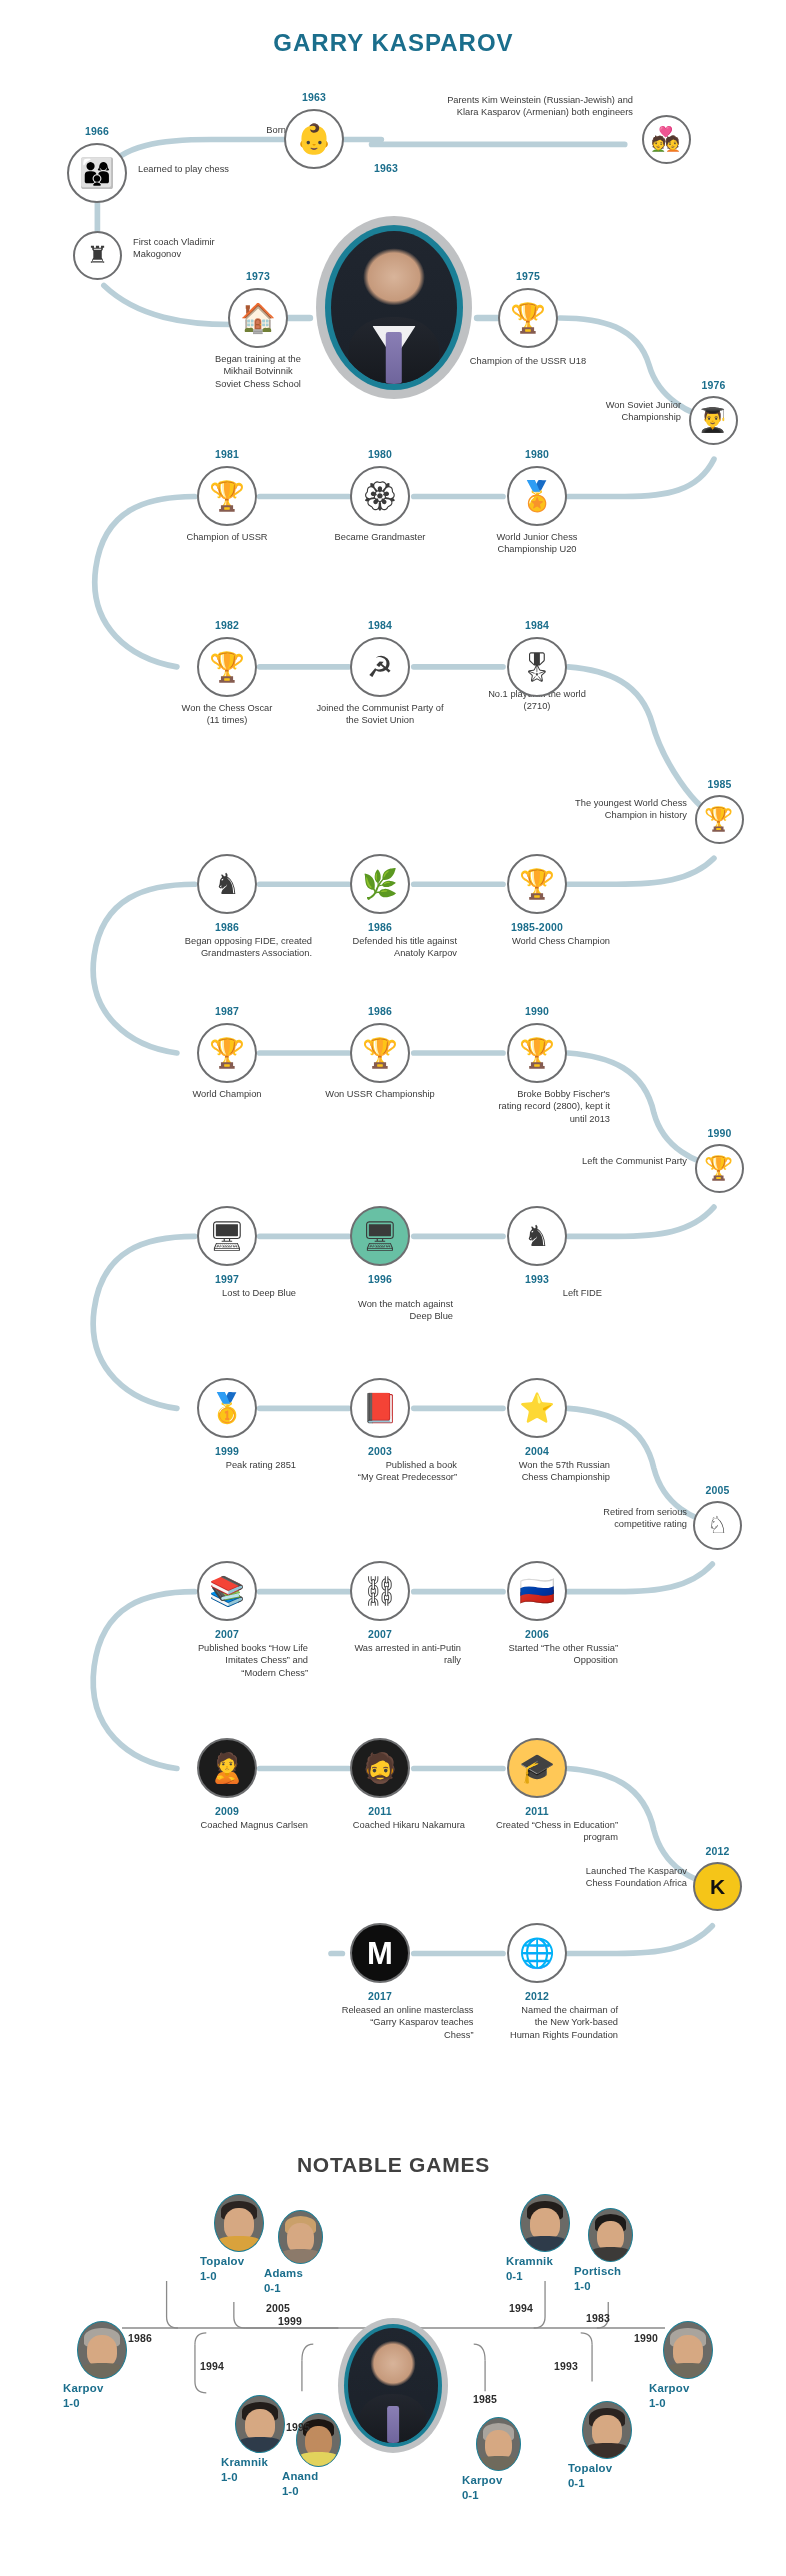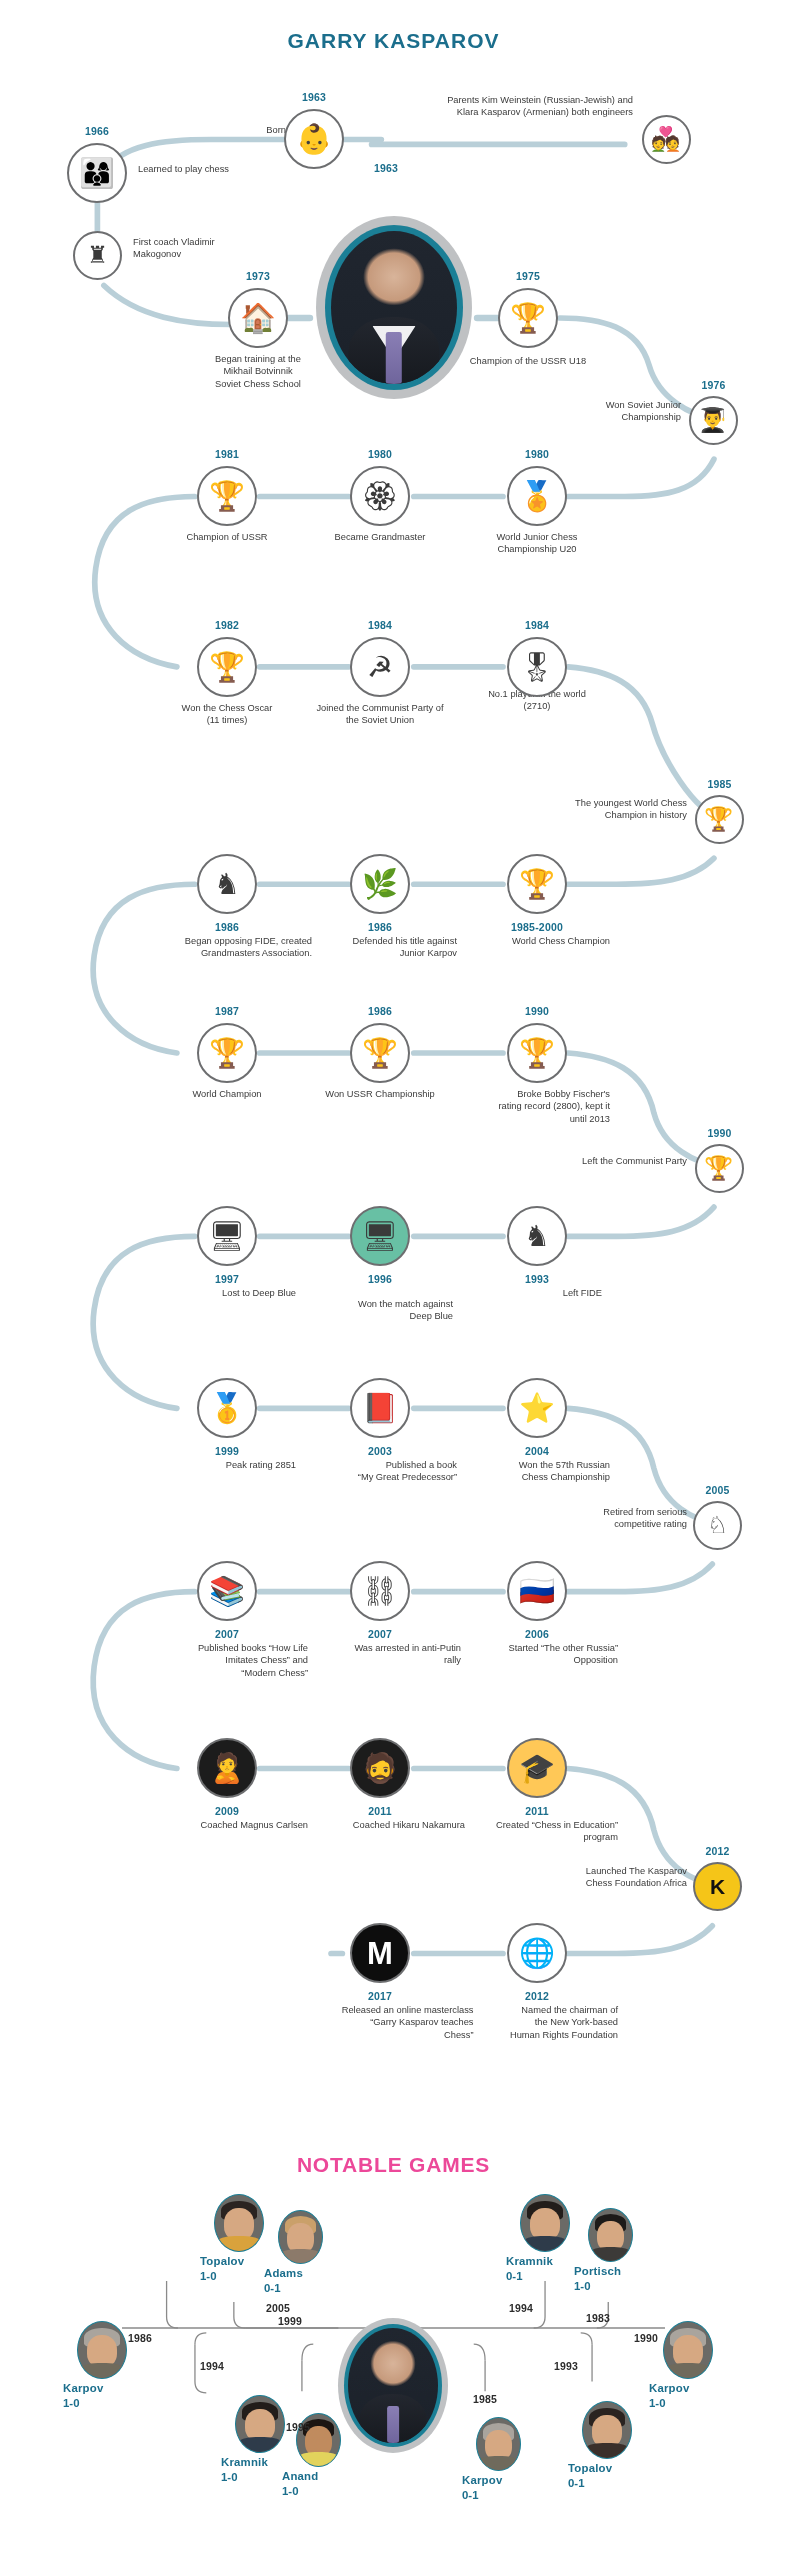--- a/index.html
+++ b/index.html
@@ -11,28 +11,28 @@
     font-family:"Liberation Sans", sans-serif;
     color:#3a3a3a;
     position:relative;
     overflow:hidden;
   }
 
   
   .main-title {
     position:absolute; left:0; top:29px; width:787px;
     text-align:center;
-    font-size:21px; font-weight:bold; letter-spacing:1px;
+    font-size:24px; font-weight:bold; letter-spacing:1px;
     color:#1b6e8c;
   }
   .section-title {
     position:absolute; left:0; top:2153px; width:787px;
     text-align:center;
     font-size:21px; font-weight:bold; letter-spacing:0.8px;
-    color:#ec4899;
+    color:#404040;
   }
 
   
   #connectors { position:absolute; left:0; top:0; width:787px; height:2093px; pointer-events:none; }
 
   
   .node { position:absolute; }
   .node .bubble {
     width:60px; height:60px; border-radius:50%;
     border:2px solid #6d6e70; background:#fff;
@@ -348,21 +348,21 @@
 <div class="node" style="left:507px; top:854px;">
   <div class="bubble">🏆</div>
   <div class="year below">1985-2000</div>
   <div class="desc c-below2" style="top:81px; width:146px;">World Chess Champion</div>
 </div>
 
 <div class="node" style="left:350px; top:854px;">
   <div class="bubble">🌿</div>
   <div class="year below">1986</div>
   <div class="desc c-below2" style="top:81px; width:154px;">Defended  his title against
-Junior Karpov</div>
+Anatoly Karpov</div>
 </div>
 
 <div class="node" style="left:197px; top:854px;">
   <div class="bubble">♞</div>
   <div class="year below">1986</div>
   <div class="desc c-below2" style="top:81px; width:170px;">Began opposing FIDE, created
 Grandmasters Association.</div>
 </div>
 
 <div class="node" style="left:197px; top:1023px;">

